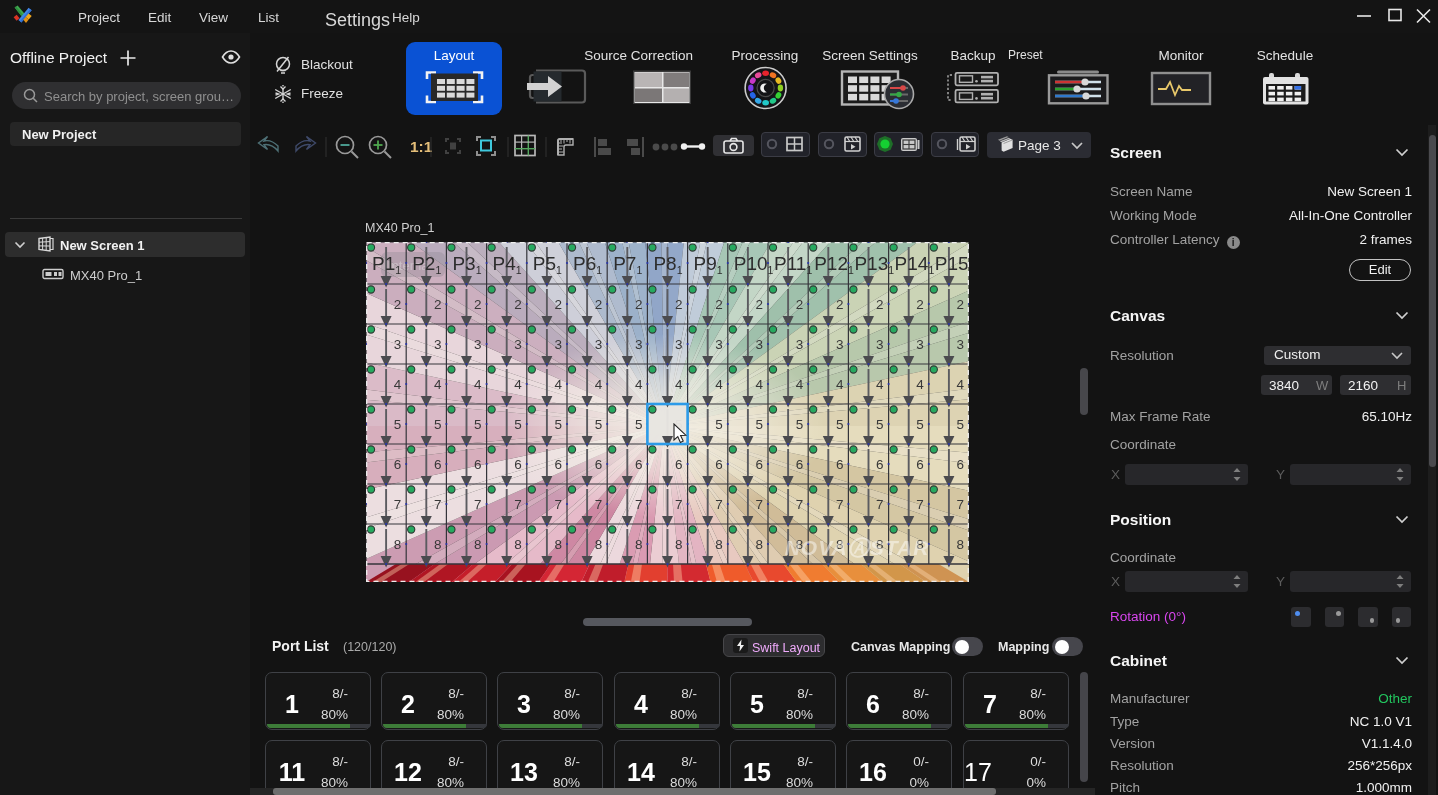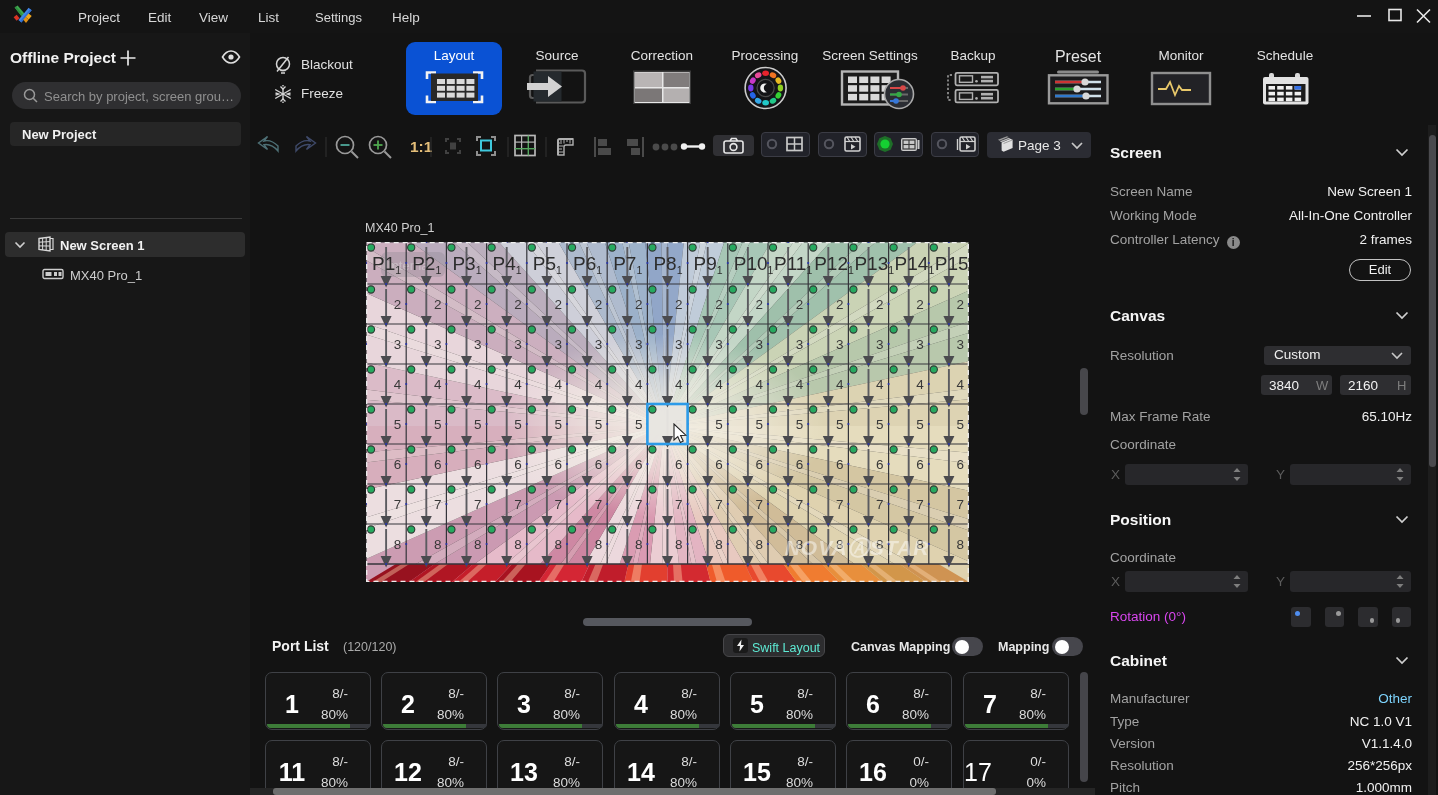--- a/index.html
+++ b/index.html
@@ -13,30 +13,30 @@
 <polygon points="1.6,13.2 4.6,10.7 7.6,14.3 4.6,16.8" fill="#d93425"></polygon>
 <polygon points="19.6,6.2 16.6,3.8 6.4,16.0 9.4,18.4" fill="#4187e8"></polygon>
 <polygon points="19.6,6.2 18.2,5.1 8.0,17.3 9.4,18.4" fill="#2f6fd0"></polygon>
 <polygon points="13.6,13.0 16.6,9.5 19.7,12.0 16.7,15.6" fill="#f0a81e"></polygon>
 <polygon points="13.6,13.0 16.7,15.6 14.0,18.9 11.4,15.7" fill="#e09015"></polygon>
 </svg>
 <div style="position:absolute;left:78px;top:10px;font-size:13.5px;color:#d8d8d8">Project</div>
 <div style="position:absolute;left:148px;top:10px;font-size:13.5px;color:#d8d8d8">Edit</div>
 <div style="position:absolute;left:199px;top:10px;font-size:13.5px;color:#d8d8d8">View</div>
 <div style="position:absolute;left:258px;top:10px;font-size:13.5px;color:#d8d8d8">List</div>
-<div style="position:absolute;left:315px;top:10px;font-size:13px;color:#d8d8d8">Settings</div>
+<div style="position:absolute;left:325px;top:10px;font-size:18px;color:#d8d8d8">Settings</div>
 <div style="position:absolute;left:392px;top:10px;font-size:13.5px;color:#d8d8d8">Help</div>
 <svg width="100" height="20" viewBox="0 0 100 20" style="position:absolute;left:1338px;top:6px">
 <line x1="19" y1="10" x2="33" y2="10" stroke="#e8e8e8" stroke-width="1.6"></line>
 <rect x="51" y="3.5" width="12" height="11" fill="none" stroke="#e8e8e8" stroke-width="1.6"></rect>
 <path d="M79 3.5 l13 13 M92 3.5 l-13 13" stroke="#e8e8e8" stroke-width="1.6"></path>
 </svg>
 
 <div style="position:absolute;left:0;top:33px;width:250px;height:762px;background:#171717"></div>
-<div style="position:absolute;left:10px;top:49px;font-size:15.5px;font-weight:700;color:#f2f2f2">Offline Project</div>
+<div style="position:absolute;left:10px;top:49px;font-size:15.5px;font-weight:400;color:#f2f2f2">Offline Project</div>
 <svg width="18" height="18" viewBox="0 0 18 18" style="position:absolute;left:119px;top:49px">
     <path d="M9 1.5 v15 M1.5 9 h15" stroke="#e8e8e8" stroke-width="1.7"></path>
   </svg>
 <svg width="20" height="14" viewBox="0 0 20 14" style="position:absolute;left:221px;top:50px">
 <path d="M1.5 7 C4 2.8 7 1 10 1 s6 1.8 8.5 6 C16 11.2 13 13 10 13 S4 11.2 1.5 7 z" fill="none" stroke="#e0e0e0" stroke-width="1.6"></path>
 <circle cx="10" cy="7" r="2.6" fill="#e0e0e0"></circle>
 </svg>
 <div style="position:absolute;left:12px;top:82px;width:229px;height:27px;background:#2f2f31;border-radius:14px"></div>
 <svg width="16" height="16" viewBox="0 0 16 16" style="position:absolute;left:23px;top:88px">
     <circle cx="6.5" cy="6.5" r="5" fill="none" stroke="#999" stroke-width="1.5"></circle>
@@ -78,26 +78,26 @@
 <line x1="10" y1="1" x2="10" y2="19"></line>
       <line x1="2.2" y1="5.5" x2="17.8" y2="14.5"></line>
       <line x1="2.2" y1="14.5" x2="17.8" y2="5.5"></line>
 <path d="M7.5 2.5 l2.5 2.5 2.5 -2.5 M7.5 17.5 l2.5 -2.5 2.5 2.5 M2.5 9 l3 1 -3 1 M17.5 9 l-3 1 3 1"></path>
 </g>
 </svg>
 <div style="position:absolute;left:301px;top:86px;font-size:13.5px;color:#e0e0e0">Freeze</div>
 
 <div style="position:absolute;left:406px;top:42px;width:96px;height:73px;background:#0a52d4;border-radius:9px"></div>
 <div style="position:absolute;left:384px;top:48px;width:140px;text-align:center;font-size:13.5px;color:#ffffff">Layout</div>
-<div style="position:absolute;left:487px;top:48px;width:140px;text-align:center;font-size:13.5px;color:#e2e2e2">Source</div>
+<div style="position:absolute;left:487px;top:48px;width:140px;text-align:right;font-size:13.5px;color:#e2e2e2">Source</div>
 <div style="position:absolute;left:592px;top:48px;width:140px;text-align:center;font-size:13.5px;color:#e2e2e2">Correction</div>
 <div style="position:absolute;left:695px;top:48px;width:140px;text-align:center;font-size:13.5px;color:#e2e2e2">Processing</div>
 <div style="position:absolute;left:800px;top:48px;width:140px;text-align:center;font-size:13.5px;color:#e2e2e2">Screen Settings</div>
 <div style="position:absolute;left:903px;top:48px;width:140px;text-align:center;font-size:13.5px;color:#e2e2e2">Backup</div>
-<div style="position:absolute;left:1008px;top:48px;width:140px;text-align:center;font-size:16px;color:#e2e2e2">Preset</div>
+<div style="position:absolute;left:1008px;top:48px;width:140px;text-align:left;font-size:12px;color:#e2e2e2">Preset</div>
 <div style="position:absolute;left:1111px;top:48px;width:140px;text-align:center;font-size:13.5px;color:#e2e2e2">Monitor</div>
 <div style="position:absolute;left:1215px;top:48px;width:140px;text-align:center;font-size:13.5px;color:#e2e2e2">Schedule</div>
 
 <svg width="1438" height="120" viewBox="0 0 1438 120" style="position:absolute;left:0;top:0">
 
 <g stroke="#f2f2f2" stroke-width="2.6" fill="none">
 <path d="M427 79 v-6.5 h9"></path>
       <path d="M482 79 v-6.5 h-9"></path>
       <path d="M427 95.5 v6.5 h9"></path>
       <path d="M482 95.5 v6.5 h-9"></path>
@@ -1248,21 +1248,21 @@
 <path d="M2 1 L2 17 L5.8 13.6 L8.4 19.4 L11.2 18.1 L8.6 12.4 L13.8 12.2 Z" fill="#ffffff" stroke="#222" stroke-width="1.1"></path>
 </svg>
 
 <div style="position:absolute;left:272px;top:638px;font-size:14px;font-weight:700;color:#f2f2f2">Port List</div>
 <div style="position:absolute;left:343px;top:640px;font-size:12.5px;color:#aaa">(120/120)</div>
 <div style="position:absolute;left:723px;top:634px;width:102px;height:23px;background:#2d2d2f;border:1px solid #47474a;border-radius:6px;box-sizing:border-box"></div>
 <div style="position:absolute;left:733px;top:638px;width:15px;height:15px;background:#1a1a1a;border-radius:3px"></div>
 <svg width="11" height="13" viewBox="0 0 11 13" style="position:absolute;left:735px;top:639px">
     <path d="M6.5 0.5 L2 7 h3 L4.5 12.5 L9 6 H6 z" fill="#f0f0f0"></path>
   </svg>
-<div style="position:absolute;left:752px;top:641px;font-size:12.5px;color:#5eead4">Swift Layout</div>
+<div style="position:absolute;left:752px;top:641px;font-size:12.5px;color:#f0abfc">Swift Layout</div>
 <div style="position:absolute;left:851px;top:640px;font-size:12.5px;font-weight:600;color:#e8e8e8">Canvas Mapping</div>
 <div style="position:absolute;left:952px;top:637px;width:31px;height:19px;background:#46464c;border-radius:10px"></div>
 <div style="position:absolute;left:954.5px;top:639.5px;width:14px;height:14px;background:#ffffff;border-radius:7px"></div>
 <div style="position:absolute;left:998px;top:640px;font-size:12.5px;font-weight:600;color:#e8e8e8">Mapping</div>
 <div style="position:absolute;left:1052px;top:637px;width:31px;height:19px;background:#46464c;border-radius:10px"></div>
 <div style="position:absolute;left:1054.5px;top:639.5px;width:14px;height:14px;background:#ffffff;border-radius:7px"></div>
 
 <div style="position:absolute;left:265px;top:672px;width:106px;height:58px;background:#161616;border:1px solid #3f4146;border-radius:7px;box-sizing:border-box">
 <div style="position:absolute;left:0;top:17px;width:52px;text-align:center;font-size:25px;font-weight:700;color:#fff">1</div>
 <div style="position:absolute;right:22px;top:13px;font-size:13.5px;color:#dcdcdc">8/-</div>
@@ -1441,21 +1441,21 @@
 <div style="position:absolute;left:1336px;top:611px;width:4.5px;height:4.5px;border-radius:3px;background:#999"></div>
 <div style="position:absolute;left:1358px;top:607px;width:19.5px;height:19.5px;background:#2c2c2f;border-radius:3px"></div>
 <div style="position:absolute;left:1369.5px;top:618px;width:4.5px;height:4.5px;border-radius:3px;background:#999"></div>
 <div style="position:absolute;left:1391.5px;top:607px;width:19.5px;height:19.5px;background:#2c2c2f;border-radius:3px"></div>
 <div style="position:absolute;left:1395.5px;top:618px;width:4.5px;height:4.5px;border-radius:3px;background:#999"></div>
 <div style="position:absolute;left:1110px;top:652px;font-size:15.5px;font-weight:700;color:#f5f5f5">Cabinet</div>
 <svg width="16" height="10" viewBox="0 0 16 10" style="position:absolute;left:1394px;top:656px">
     <path d="M2.5 1.5 l5.5 5.5 5.5 -5.5" stroke="#cfcfcf" stroke-width="1.7" fill="none"></path>
   </svg>
 <div style="position:absolute;left:1110px;top:691px;font-size:13.5px;color:#a2a2a2">Manufacturer</div>
-<div style="position:absolute;left:1110px;top:691px;width:302px;text-align:right;font-size:13.5px;color:#7dd3fc">Other</div>
+<div style="position:absolute;left:1110px;top:691px;width:302px;text-align:right;font-size:13.5px;color:#22c55e">Other</div>
 <div style="position:absolute;left:1110px;top:714px;font-size:13.5px;color:#a2a2a2">Type</div>
 <div style="position:absolute;left:1110px;top:714px;width:302px;text-align:right;font-size:13.5px;color:#f0f0f0">NC 1.0 V1</div>
 <div style="position:absolute;left:1110px;top:736px;font-size:13.5px;color:#a2a2a2">Version</div>
 <div style="position:absolute;left:1110px;top:736px;width:302px;text-align:right;font-size:13.5px;color:#f0f0f0">V1.1.4.0</div>
 <div style="position:absolute;left:1110px;top:758px;font-size:13.5px;color:#a2a2a2">Resolution</div>
 <div style="position:absolute;left:1110px;top:758px;width:302px;text-align:right;font-size:13.5px;color:#f0f0f0">256*256px</div>
 <div style="position:absolute;left:1110px;top:780px;font-size:13.5px;color:#a2a2a2">Pitch</div>
 <div style="position:absolute;left:1110px;top:780px;width:302px;text-align:right;font-size:13.5px;color:#f0f0f0">1.000mm</div>
 
 <div style="position:absolute;left:1079.5px;top:368px;width:8px;height:47px;background:#47474b;border-radius:4px"></div>

